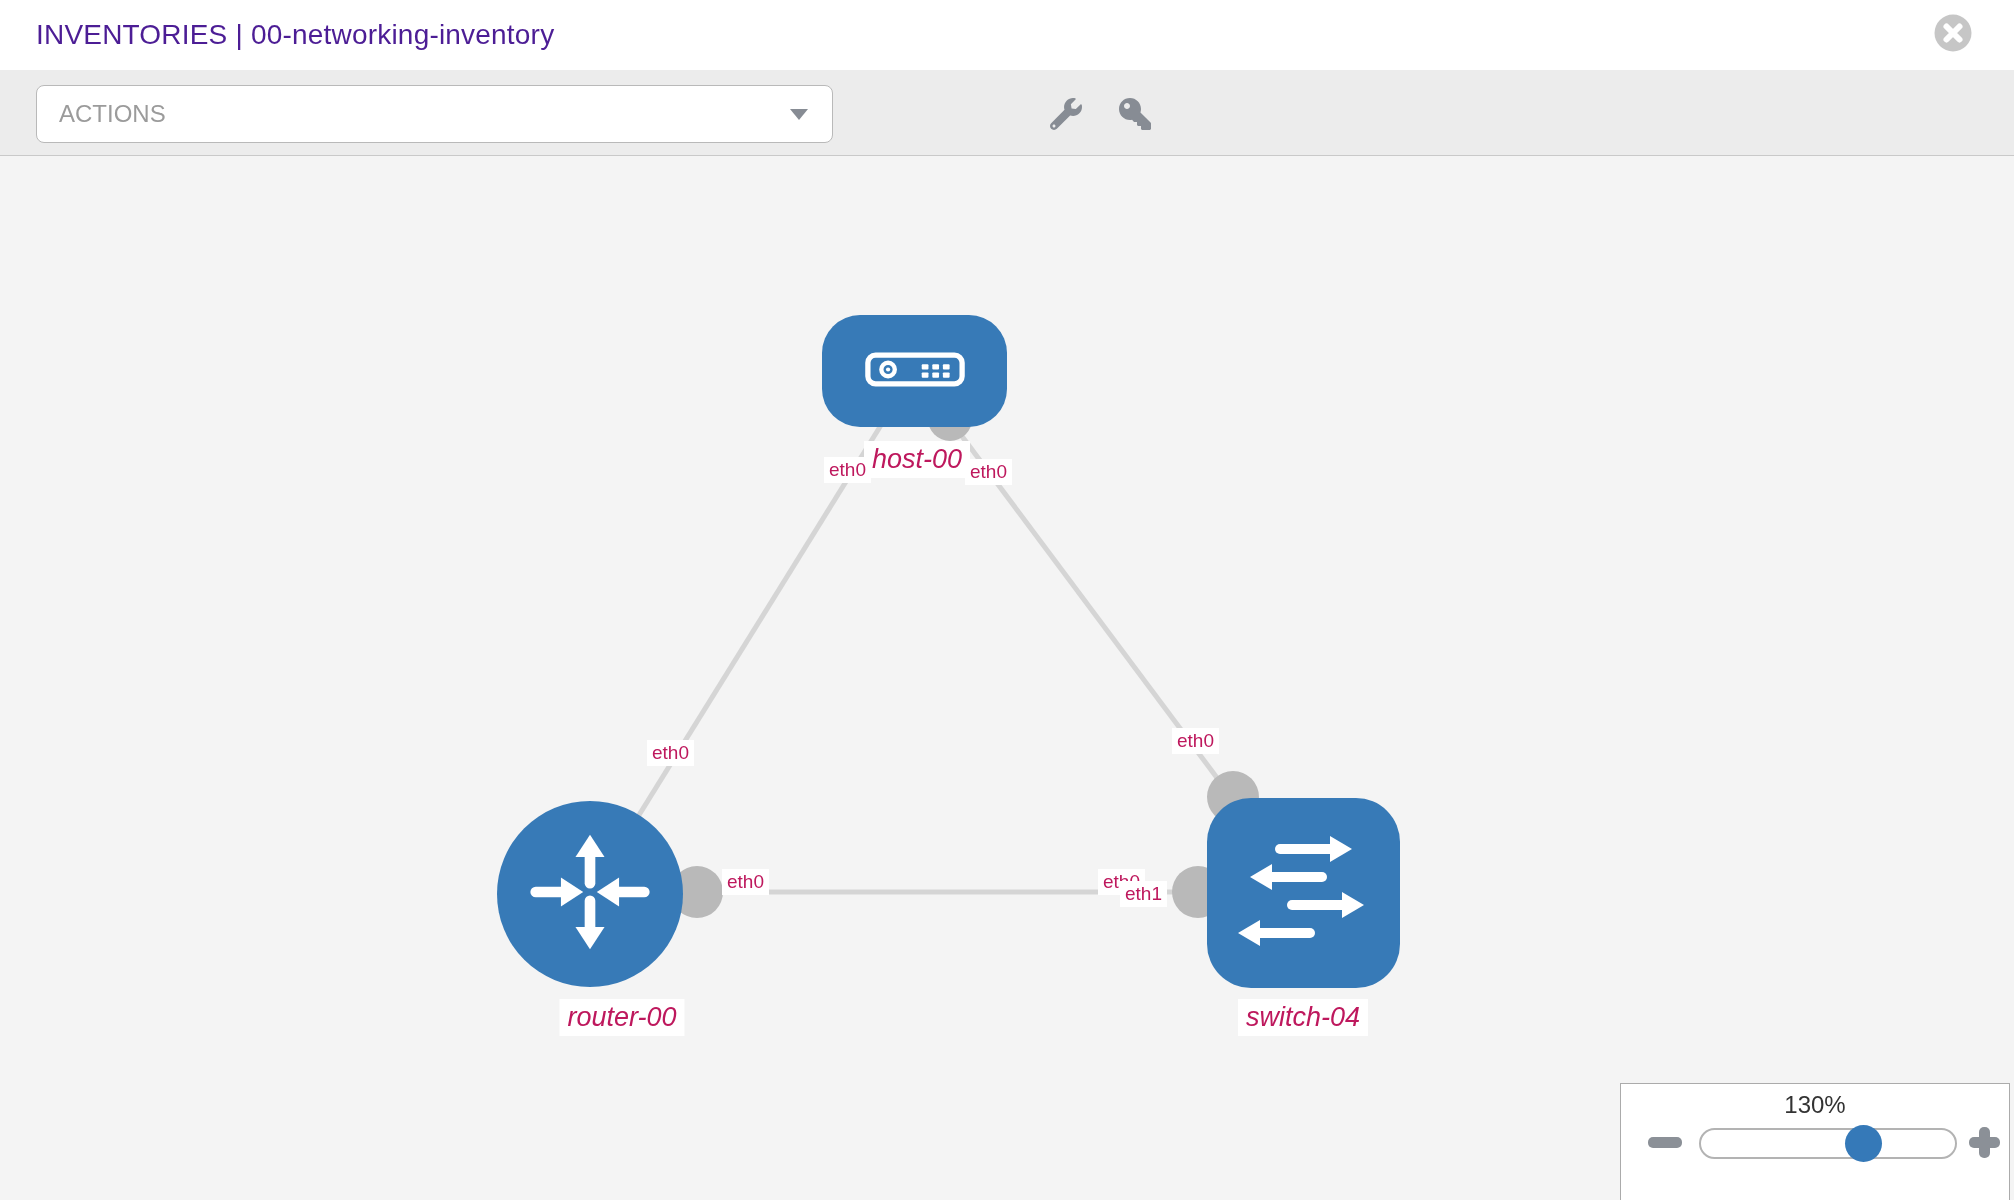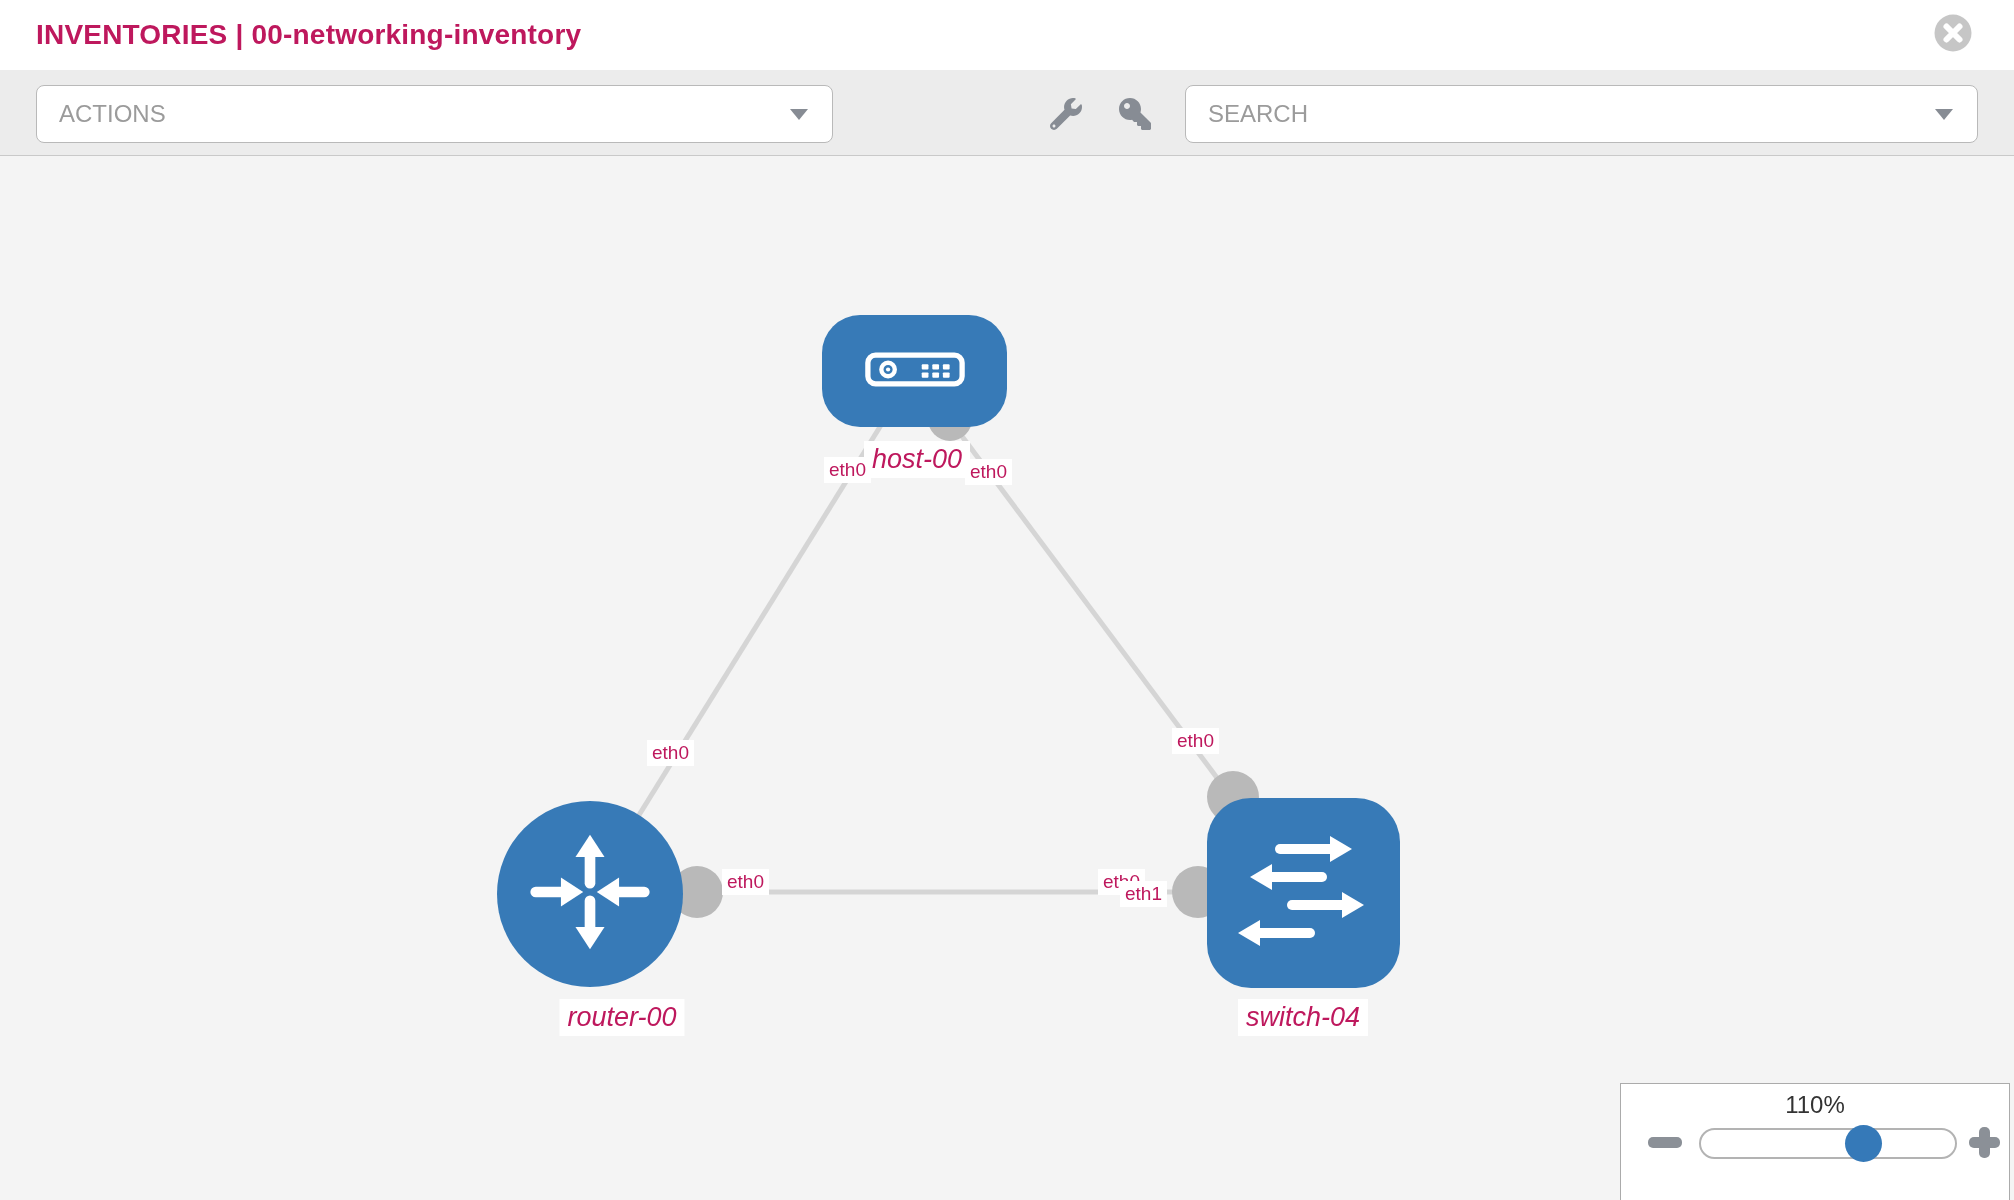--- a/index.html
+++ b/index.html
@@ -3,21 +3,21 @@
 <meta charset="utf-8">
 <style>
   * { box-sizing: border-box; }
   html,body { margin:0; padding:0; }
   body {
     width:2014px; height:1200px; overflow:hidden; position:relative;
     font-family:"Liberation Sans","DejaVu Sans",sans-serif; background:#ffffff;
   }
   
   .header { position:absolute; top:0; left:0; width:2014px; height:70px; background:#ffffff; }
-  .page-title { position:absolute; left:36px; top:0; line-height:70px; font-size:28px; font-weight:bold; color:#be185d; letter-spacing:0.2px; }
+  .page-title { position:absolute; left:36px; top:0; line-height:70px; font-size:28px; font-weight:normal; color:#4c1d95; letter-spacing:0.2px; }
   .close-btn { position:absolute; left:1934px; top:14px; width:38px; height:38px; cursor:pointer; border:none; background:transparent; padding:0; }
   
   .toolbar { position:absolute; top:70px; left:0; width:2014px; height:86px; background:#ececec; border-bottom:1px solid #c9c9c9; }
   .dropdown { position:absolute; top:15px; height:58px; background:#ffffff; border:1px solid #b9b9b9; border-radius:8px;
               display:flex; align-items:center; padding:0 22px; font-size:24px; color:#9b9b9b; cursor:pointer; }
   .dropdown-actions { left:36px;  width:797px; }
   .dropdown-search  { left:1185px; width:793px; }
   .caret { position:absolute; right:24px; top:50%; margin-top:-5px; width:0; height:0;
            border-left:9px solid transparent; border-right:9px solid transparent; border-top:11px solid #878c94; }
   .tool-icon { position:absolute; top:28px; width:32px; height:32px; cursor:pointer; background:transparent; border:none; padding:0; }
@@ -84,24 +84,20 @@
   <button class="tool-icon tool-key">
     <span>
       <svg width="32" height="32" viewBox="0 0 512 512">
         <g transform="translate(512,0) scale(-1,1)">
           <path fill="#878c94" d="M512 176.001C512 273.203 433.202 352 336 352c-11.22 0-22.19-1.062-32.827-3.069l-24.012 27.014A23.999 23.999 0 0 1 261.223 384H224v40c0 13.255-10.745 24-24 24h-40v40c0 13.255-10.745 24-24 24H24c-13.255 0-24-10.745-24-24v-78.059c0-6.365 2.529-12.47 7.029-16.971l161.802-161.802C163.108 213.814 160 195.271 160 176 160 78.798 238.797.001 335.999 0 433.488-.001 512 78.511 512 176.001zM336 128c0 26.51 21.49 48 48 48s48-21.49 48-48-21.49-48-48-48-48 21.49-48 48z"></path>
         </g>
       </svg>
     </span>
   </button>
 
-  <div class="dropdown dropdown-search">
-    <span>SEARCH</span>
-    <span class="caret"></span>
-  </div>
 </div>
 
 <div class="canvas">
 
   <svg class="links-svg" width="2014" height="1044">
     <line x1="914" y1="216" x2="590" y2="738" stroke="#d5d5d5" stroke-width="5"></line>
     <line x1="914" y1="216" x2="1303" y2="737" stroke="#d5d5d5" stroke-width="5"></line>
     <line x1="590" y1="736" x2="1303" y2="736" stroke="#d5d5d5" stroke-width="5"></line>
     <circle cx="950" cy="263" r="22" fill="#b9b9b9"></circle>
     <circle cx="697" cy="736" r="26" fill="#b9b9b9"></circle>
@@ -167,21 +163,21 @@
   <div class="chip iface if-router-top">eth0</div>
   <div class="chip iface if-host-r">eth0</div>
   <div class="chip iface if-switch-top">eth0</div>
   <div class="chip iface if-router-r">eth0</div>
   <div class="if-overlap">
     <span class="chip iface under">eth0</span>
     <span class="chip iface over">eth1</span>
   </div>
 
   <div class="zoom-panel">
-    <div class="zoom-level">110%</div>
+    <div class="zoom-level">130%</div>
     <button class="zoom-btn zoom-minus">
       <span>
         <svg width="34" height="11" viewBox="0 0 34 11">
             <rect x="0" y="0" width="34" height="11" rx="5" fill="#8b9097"></rect>
           </svg>
       </span>
     </button>
     <div class="slider-track"></div>
     <div class="slider-thumb"></div>
     <button class="zoom-btn zoom-plus">

